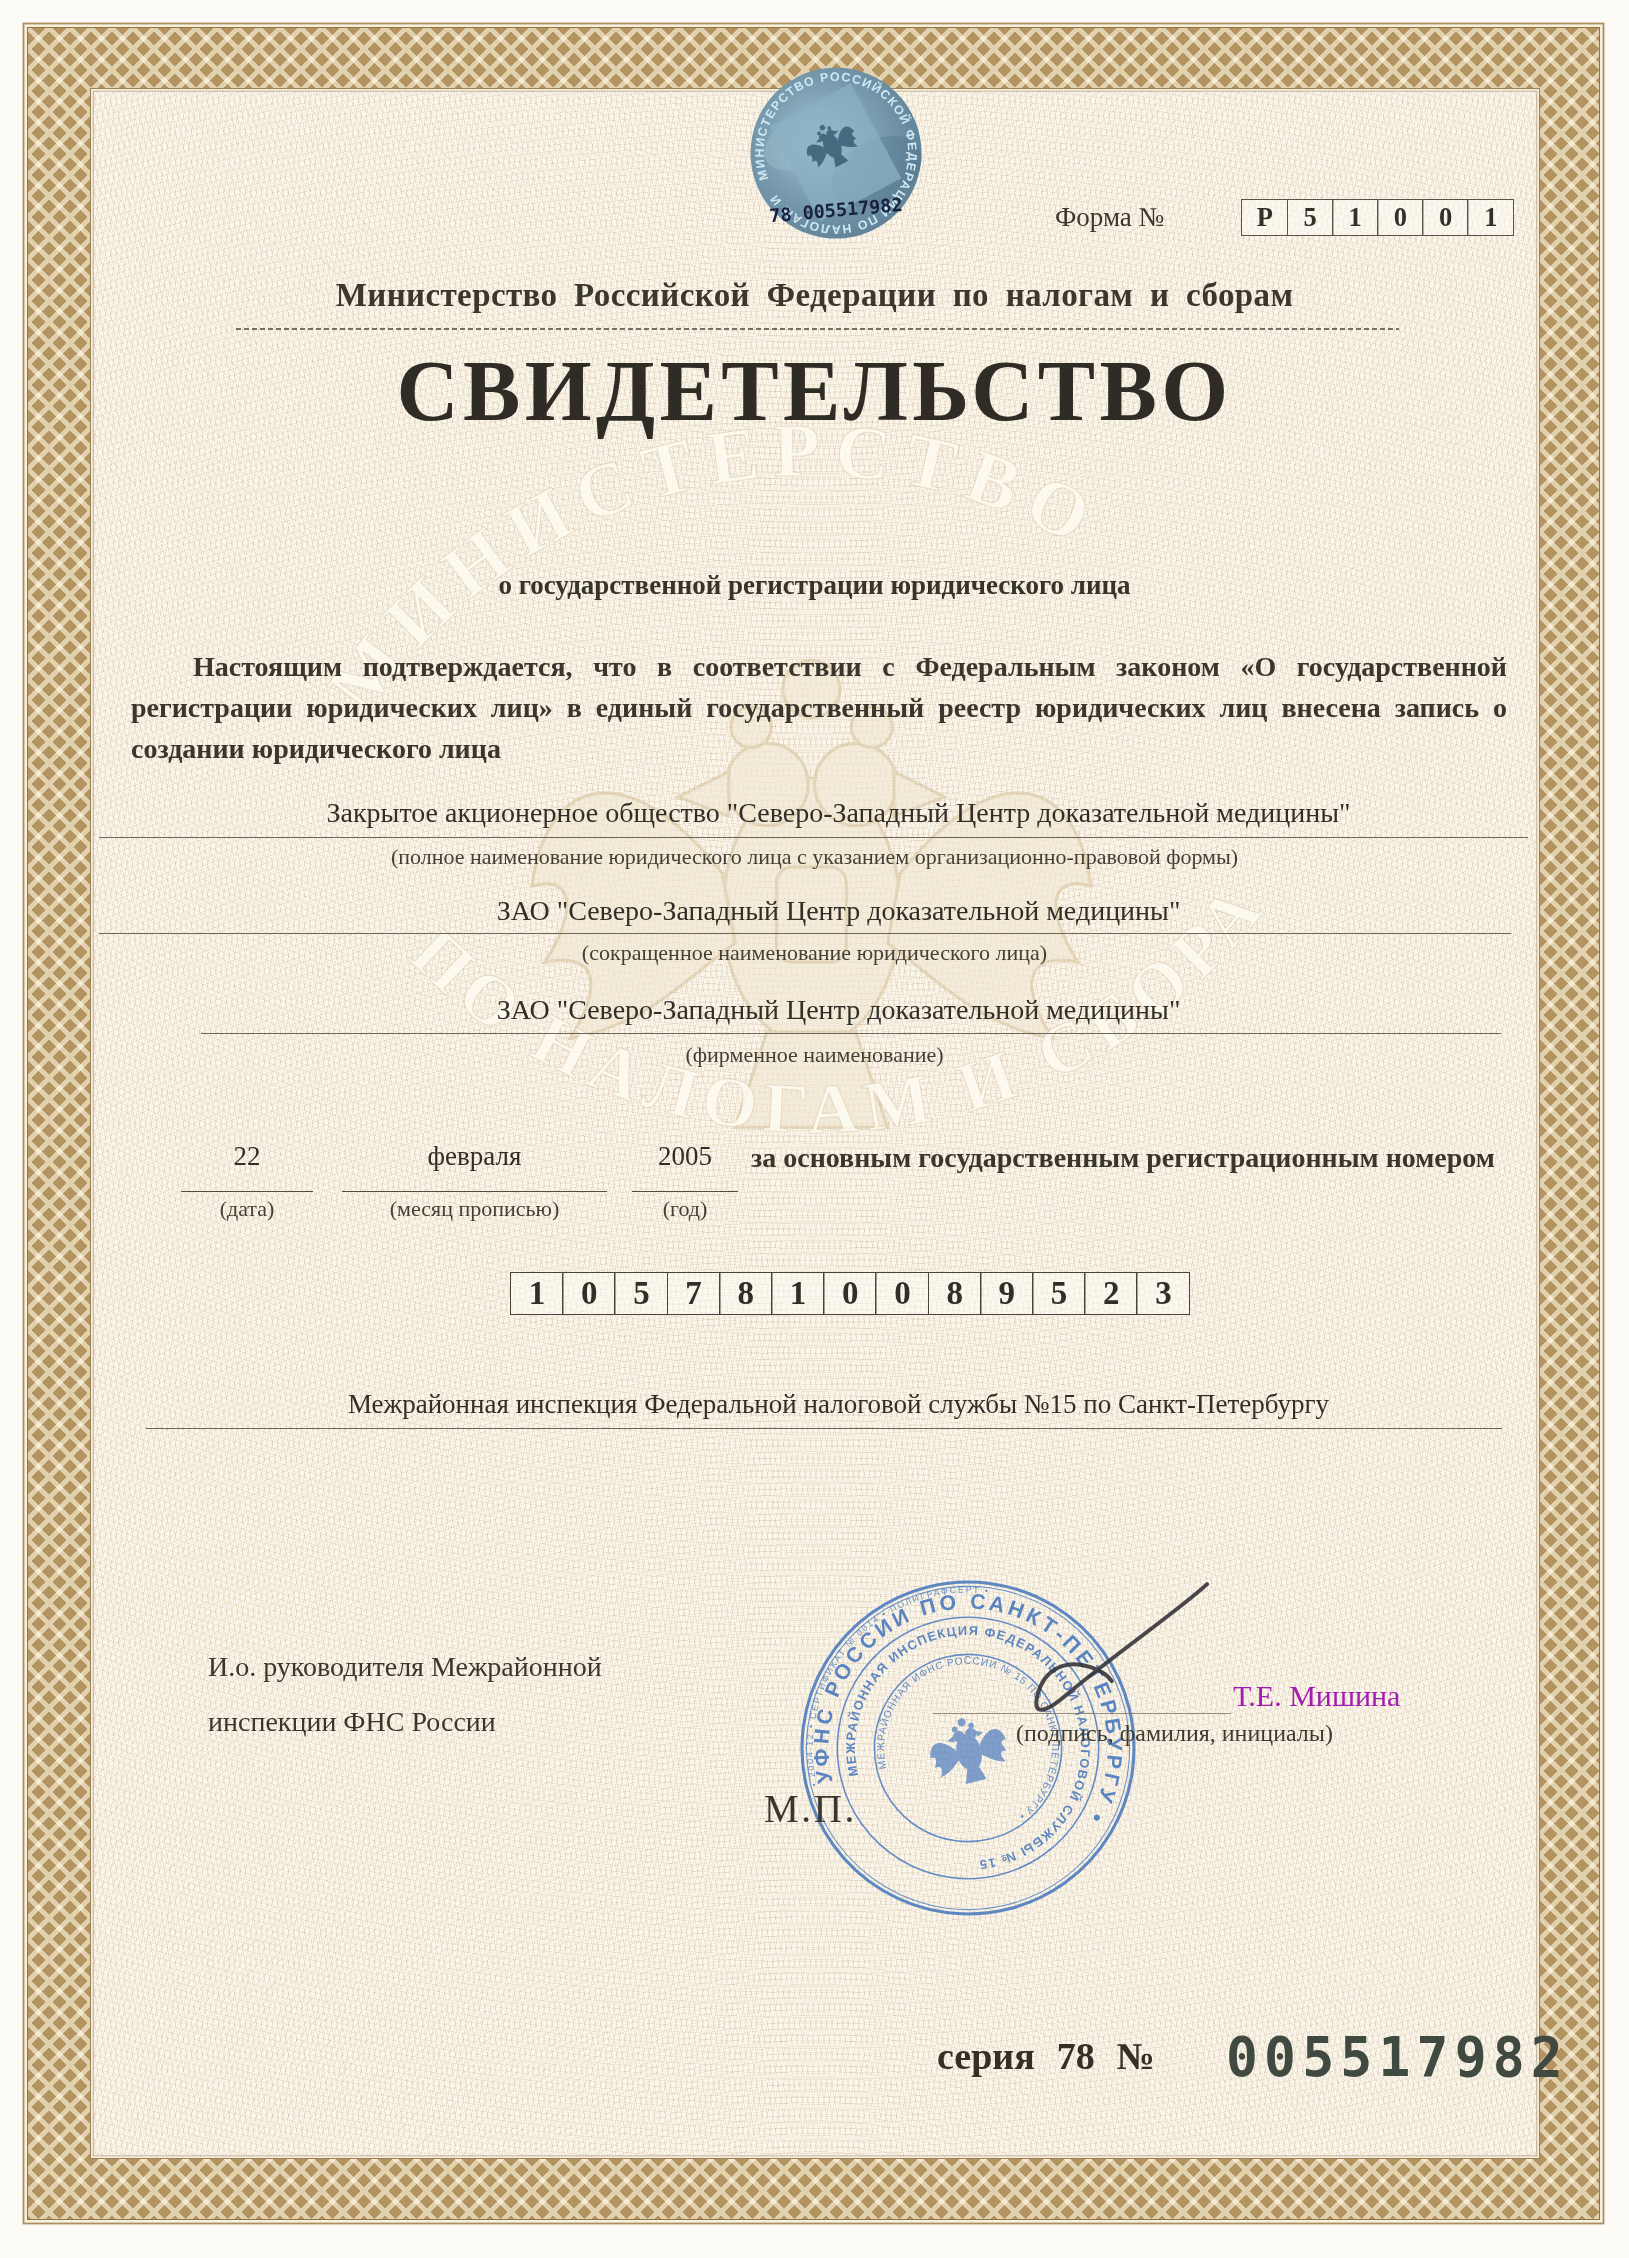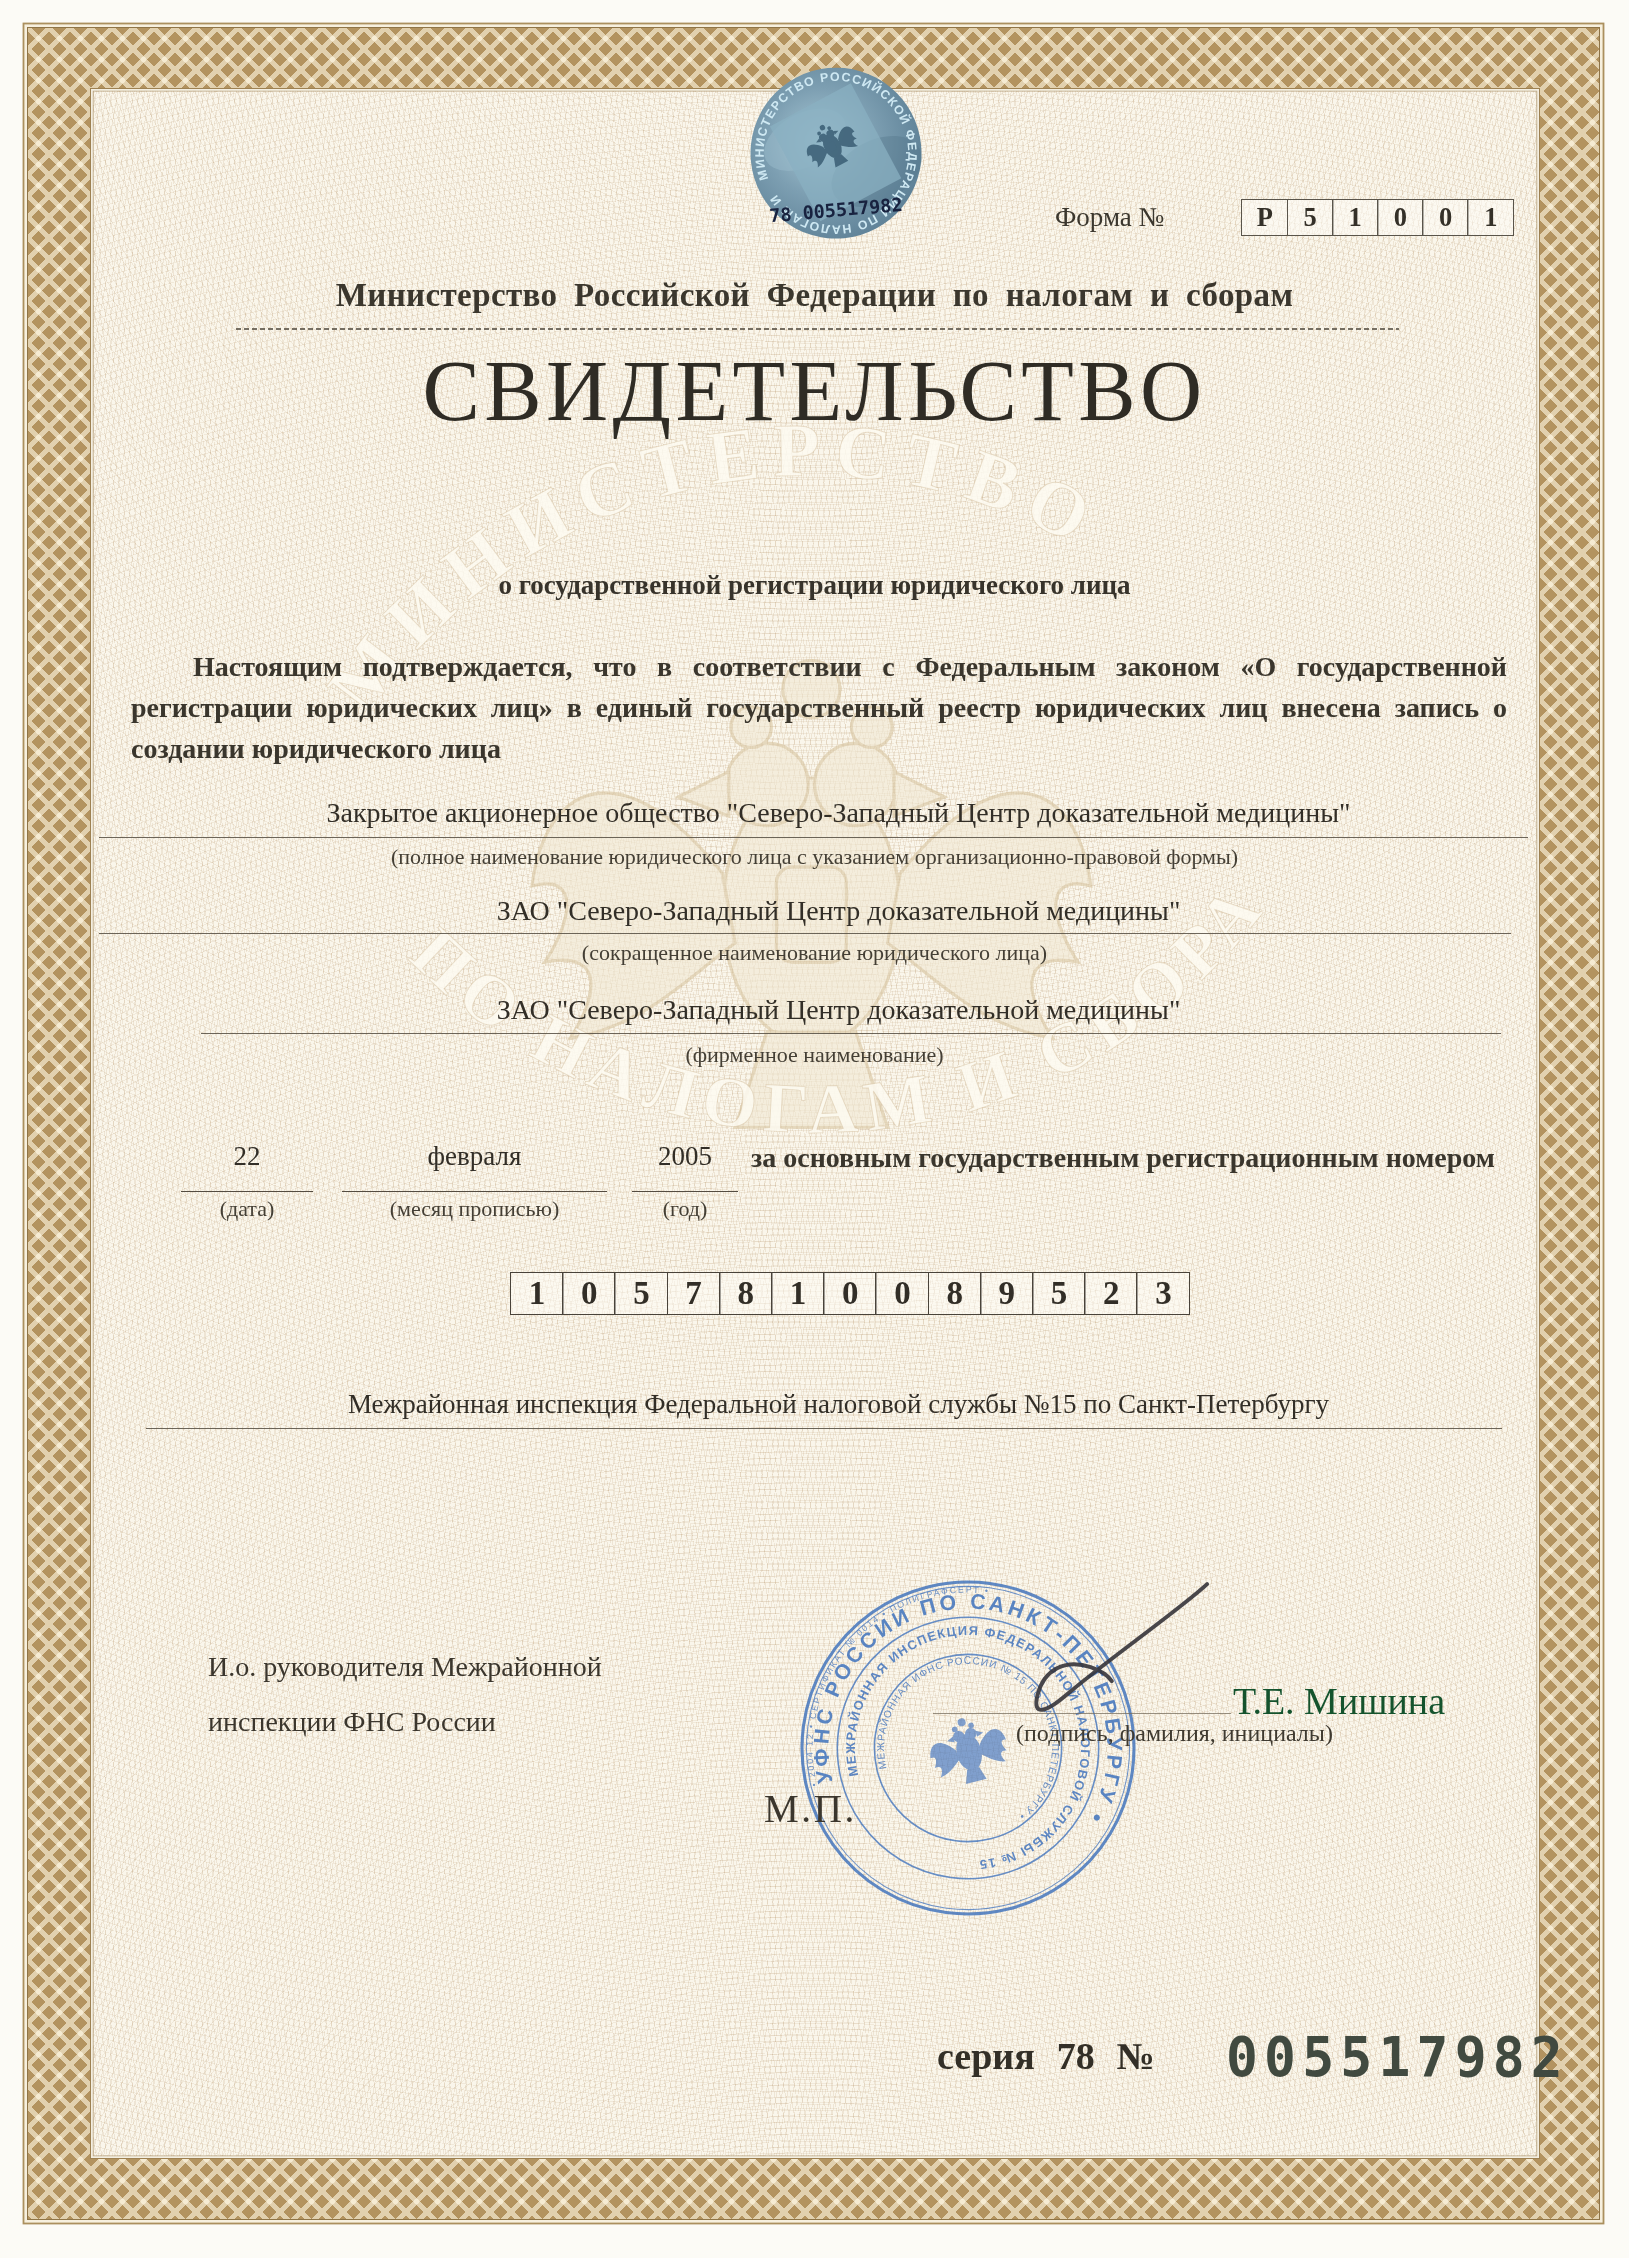--- a/index.html
+++ b/index.html
@@ -31,21 +31,21 @@
       repeating-linear-gradient(100deg, rgba(176,140,95,0.16) 0 0.9px, transparent 0.9px 5.3px),
       repeating-linear-gradient(80deg, rgba(176,140,95,0.16) 0 0.9px, transparent 0.9px 5.3px);
     border:1.8px solid #9d8152;
     box-shadow:inset 0 0 0 1.8px rgba(250,246,235,.9), inset 0 0 0 2.6px rgba(157,129,82,.7);
   }
   .abs{position:absolute;}
   .center{width:100%;text-align:center;}
   .ministry{top:277px; font-size:33px; font-weight:bold; letter-spacing:0.4px; word-spacing:8px; color:#3b372e;}
   .rule{top:328px; left:236px; width:1163px; height:1.8px;
         background:repeating-linear-gradient(90deg,rgba(95,88,76,.85) 0 5.3px, transparent 5.3px 8px);}
-  .big-title{top:341px; font-size:86px; font-weight:normal; letter-spacing:4.4px; color:#2f2c25;}
+  .big-title{top:341px; font-size:86px; font-weight:bold; letter-spacing:4.4px; color:#2f2c25;}
   .subtitle{top:570px; font-size:27px; font-weight:bold;}
   .paragraph{top:646px; left:131px; width:1376px; font-size:28px; font-weight:bold;
              line-height:41px; text-align:justify; text-indent:62px; color:#3a362d;}
   .val-line{font-size:28px; text-align:center; width:100%; color:#322e27;padding-left:24px;}
   .uline{height:0; border-top:1.8px solid #544c41; opacity:.85;}
   .cap{font-size:22px; text-align:center; width:100%; color:#443f35;}
   .field{position:absolute;}
   .field .fval{font-size:27px; text-align:center; padding-bottom:19px; border-bottom:1.8px solid #544c41; color:#322e27;}
   .field .fcap{font-size:22px; text-align:center; margin-top:4.4px; color:#443f35;}
   .ogrn-label{top:1142px; left:743px; width:807px; font-size:28px; font-weight:bold; color:#3a362d;padding-left:8px;}
@@ -55,21 +55,21 @@
   .fcell{width:45px; height:35px; border:1.8px solid #59544a; margin-left:-1.8px;
          display:flex; align-items:center; justify-content:center;
          font-size:26.5px; font-weight:bold; color:#343028; background:rgba(253,251,245,.55);}
   .fcell:first-child{margin-left:0;}
   .ogrnrow{top:1272px; left:510px;}
   .ocell{width:52px; height:41px; border:1.8px solid #49433a; margin-left:-1.8px;
          display:flex; align-items:center; justify-content:center;
          font-size:33px; font-weight:bold; color:#322e27; background:rgba(253,251,245,.5);}
   .ocell:first-child{margin-left:0;}
   .official{top:1639px; left:208px; width:441px; font-size:28px; line-height:55px; white-space:pre-line; color:#3b362d;}
-  .sig-name{top:1679px; left:1233px; font-size:38px; color:#14532d;}
+  .sig-name{top:1679px; left:1233px; font-size:30px; color:#a21caf;}
   .sig-uline{top:1713px; left:933px; width:298px; border-top:1.8px solid rgba(118,108,92,.75);}
   .sig-cap{top:1720px; left:993px; width:363px; text-align:center; font-size:24px; color:#3f3a30;}
   .mp{top:1786px; left:764px; font-size:39px; letter-spacing:2.6px; color:#3b362d;}
   .series-label{top:2034px; left:937px; font-size:38px; font-weight:bold; word-spacing:12.4px; color:#332f27;}
   .series-num{top:2026px; left:1226px; font-family:"DejaVu Sans Mono",monospace; font-size:53px;
               font-weight:bold; letter-spacing:6.2px; color:#414a40; transform:scaleY(1.05);}
   svg{display:block;}
   .wm{left:0; top:0; pointer-events:none;}
   .holo{left:744px; top:65px;}
   .stamp{left:787px; top:1567px; opacity:.93;}

